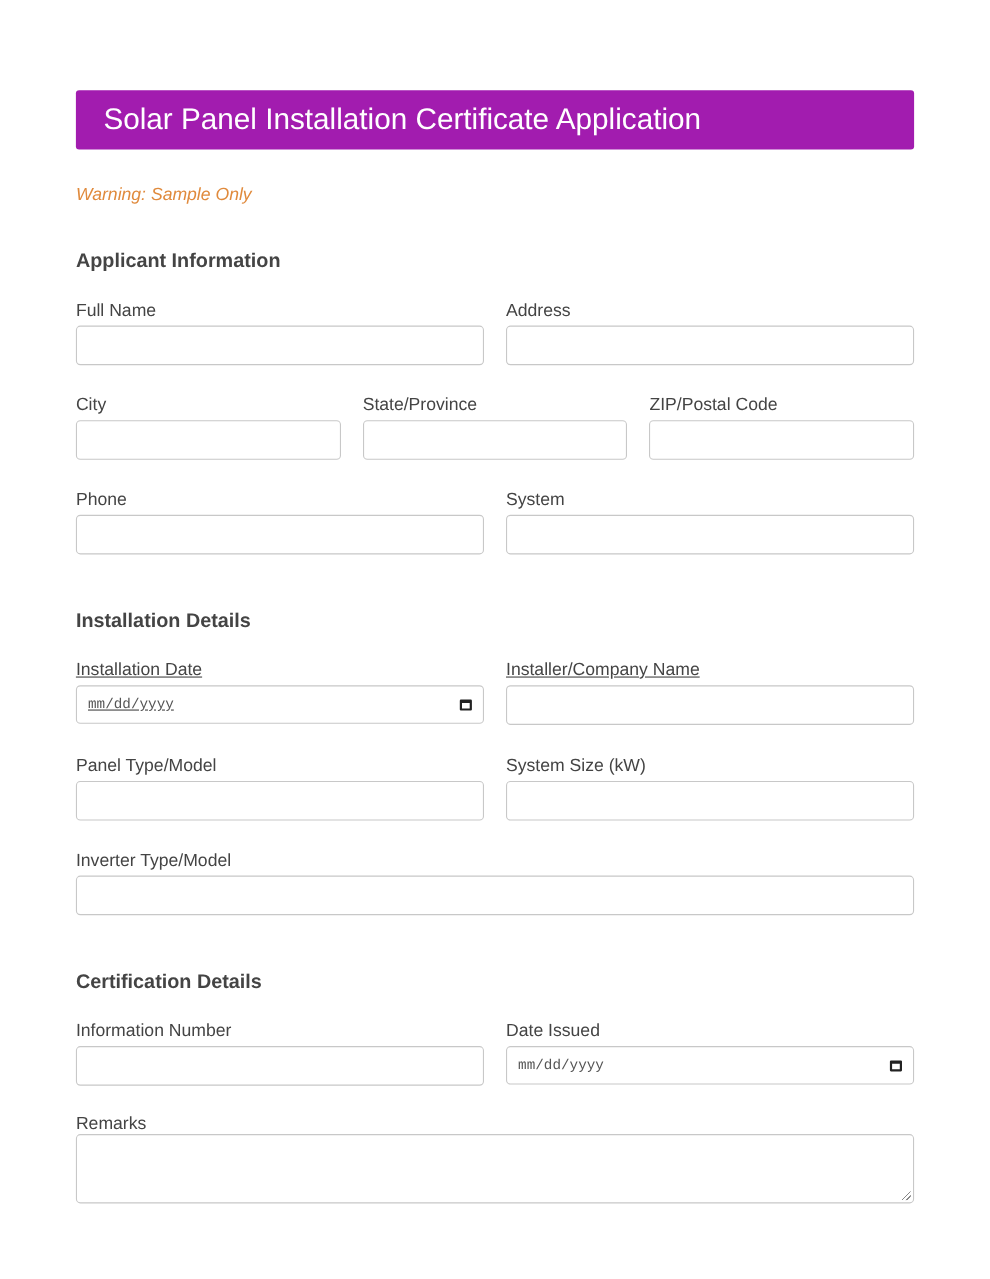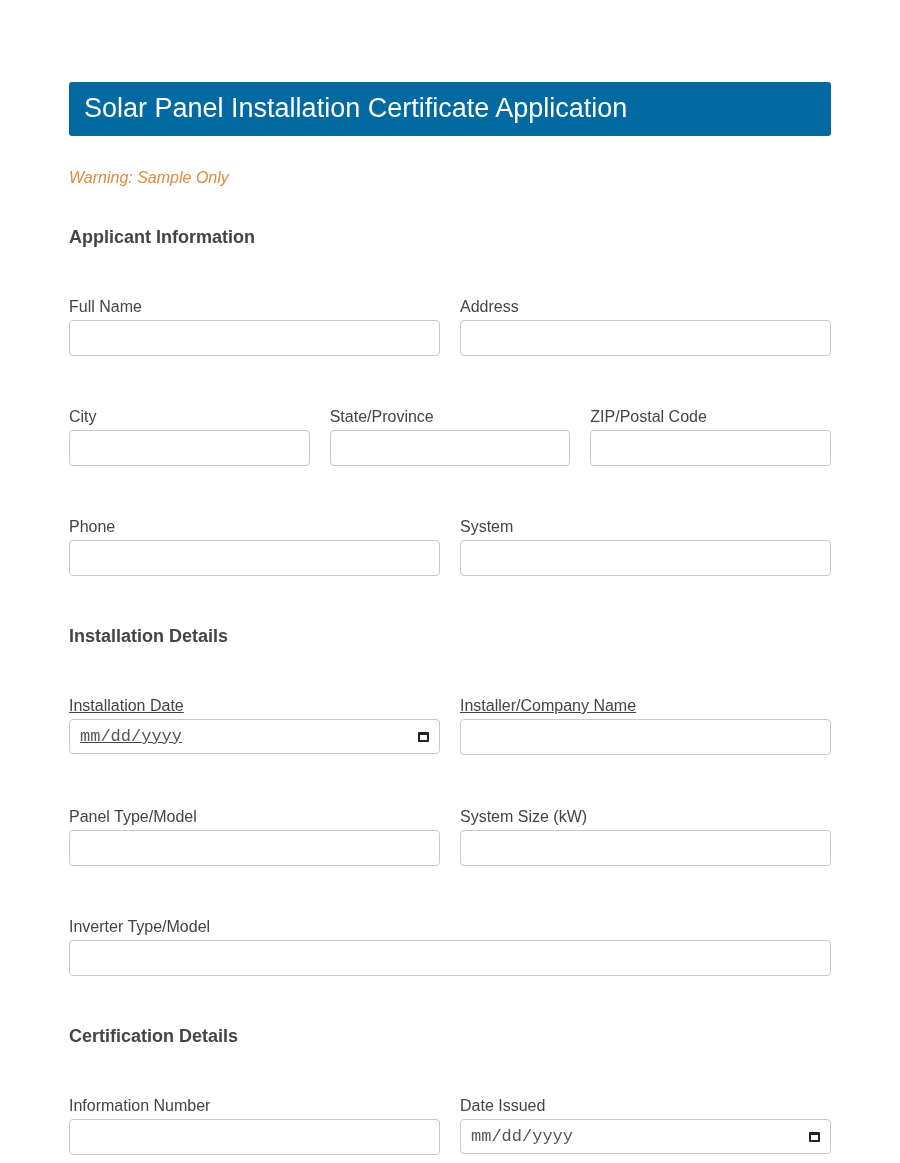--- a/index.html
+++ b/index.html
@@ -1,25 +1,25 @@
 <!DOCTYPE html>
 <html><head>
 <meta charset="utf-8">
 <style>
   * { box-sizing: border-box; }
   body { margin: 0; background: #fff; font-family: "Liberation Sans", sans-serif; color: #444; }
   .wrap { position: relative; width: 900px; height: 1163px; }
   .container { position: absolute; left: 69px; top: 82px; width: 762px; }
-  .header { background: #0369a1; height: 54px; border-radius: 3px; color: #fff; font-size: 27px; padding: 11px 15px; }
+  .header { background: #a21caf; height: 54px; border-radius: 3px; color: #fff; font-size: 27px; padding: 11px 25px; }
   .warning { color: #e08a3c; font-style: italic; font-size: 16px; margin-top: 33px; }
   .section { font-weight: bold; font-size: 18px; color: #444; }
   .row { display: flex; gap: 20px; }
-  .field { flex: 1; margin-top: 24px; }
+  .field { flex: 1; }
   .label { font-size: 16px; color: #444; height: 22px; }
-  .input { display: block; width: 100%; height: 36px; border: 1px solid #c8c8c8; border-radius: 4px; background: #fff; font-family: "Liberation Mono", monospace; font-size: 17px; color: #555; padding: 0 10px; position: relative; }
+  .input { display: block; width: 100%; height: 36px; border: 1px solid #c8c8c8; border-radius: 4px; background: #fff; font-family: "Liberation Mono", monospace; font-size: 13px; color: #555; padding: 0 10px; position: relative; }
   .date { display: flex; align-items: center; justify-content: space-between; height: 35px; }
   .cal { width: 11px; height: 10px; border: 2px solid #222; border-top-width: 3px; border-radius: 1px; }
   .textarea { height: 63px; position: relative; }
   .grip { position: absolute; right: 2px; bottom: 2px; width: 8px; height: 8px; background: linear-gradient(135deg, transparent 45%, #888 45%, #888 55%, transparent 55%, transparent 70%, #888 70%, #888 80%, transparent 80%); }
 </style>
 </head>
 <body>
 
 <div class="wrap">
 <div class="container">

